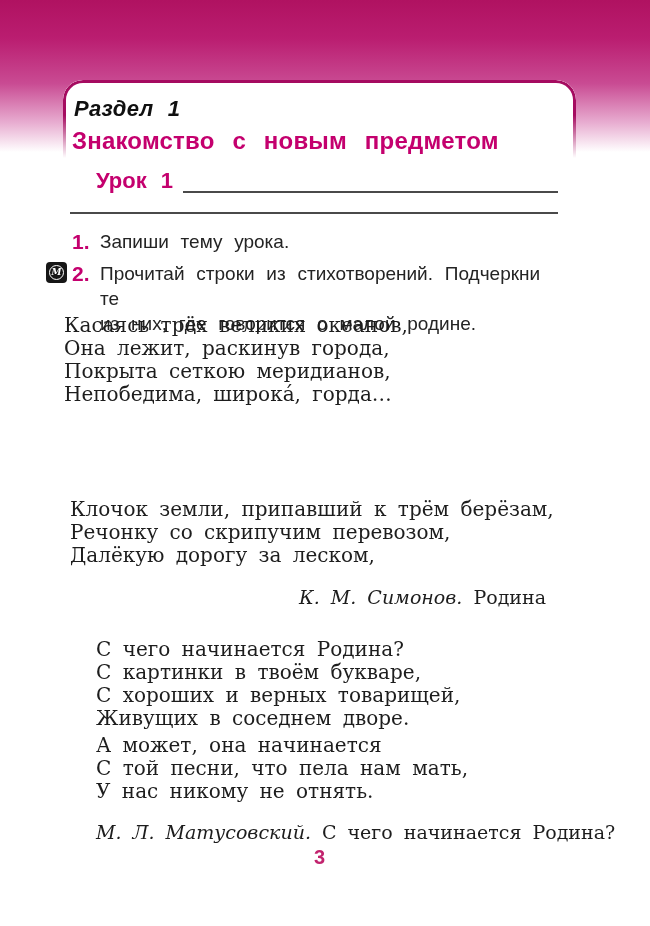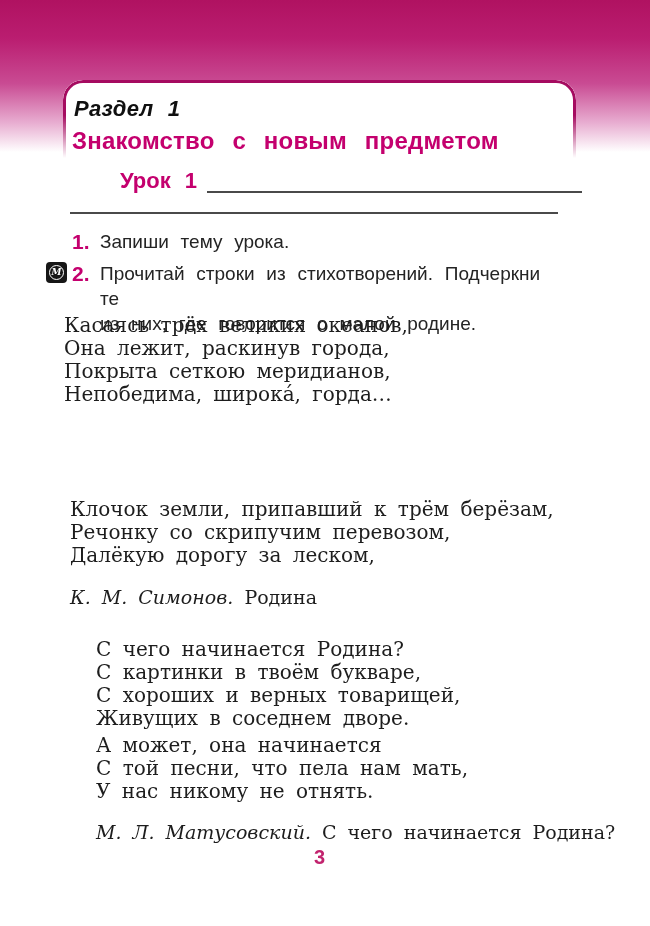--- a/index.html
+++ b/index.html
@@ -41,21 +41,21 @@
     font-size:22px; font-weight:bold; font-style:italic;
     color:#101010; word-spacing:8px; letter-spacing:0.3px;
   }
   .section-title {
     position:absolute; left:72px; top:127px;
     font-size:24px; font-weight:bold; color:var(--accent);
     word-spacing:11px; letter-spacing:0.2px;
   }
   .urok-row {
     position:absolute; left:96px; top:169px; width:462px;
-    display:flex; align-items:center;margin-left:24px;
+    display:flex; align-items:center;
   }
   .urok-label {
     font-size:22px; font-weight:bold; color:var(--accent);
     word-spacing:8px; margin-right:10px; line-height:24px;
   }
   .blank-line {
     flex:1; border-bottom:2px solid var(--rule); height:22px;
   }
   .rule-full {
     position:absolute; left:70px; top:212px; width:488px;
@@ -97,21 +97,21 @@
   .s2 { left:96px; top:409px; }
   .s3 { left:70px; top:498px; }
   .s4 { left:96px; top:638px; }
   .s5 { left:96px; top:734px; }
 
   .attribution {
     position:absolute;
     font-family:"DejaVu Serif", serif;
     font-size:19px; color:var(--ink); word-spacing:5px; white-space:nowrap;
   }
-  .attr-1 { left:70px; top:586px; width:476px; }
+  .attr-1 { left:70px; top:586px; width:476px; text-align:right; }
   .attr-2 { left:96px; top:821px; }
   .attr-author { font-style:italic; }
   .attr-title { font-style:normal; }
 
   .page-number {
     position:absolute; left:63px; top:846px; width:513px;
     text-align:center; font-size:20px; font-weight:600; color:#c2236e;
   }
 </style>
 </head>

